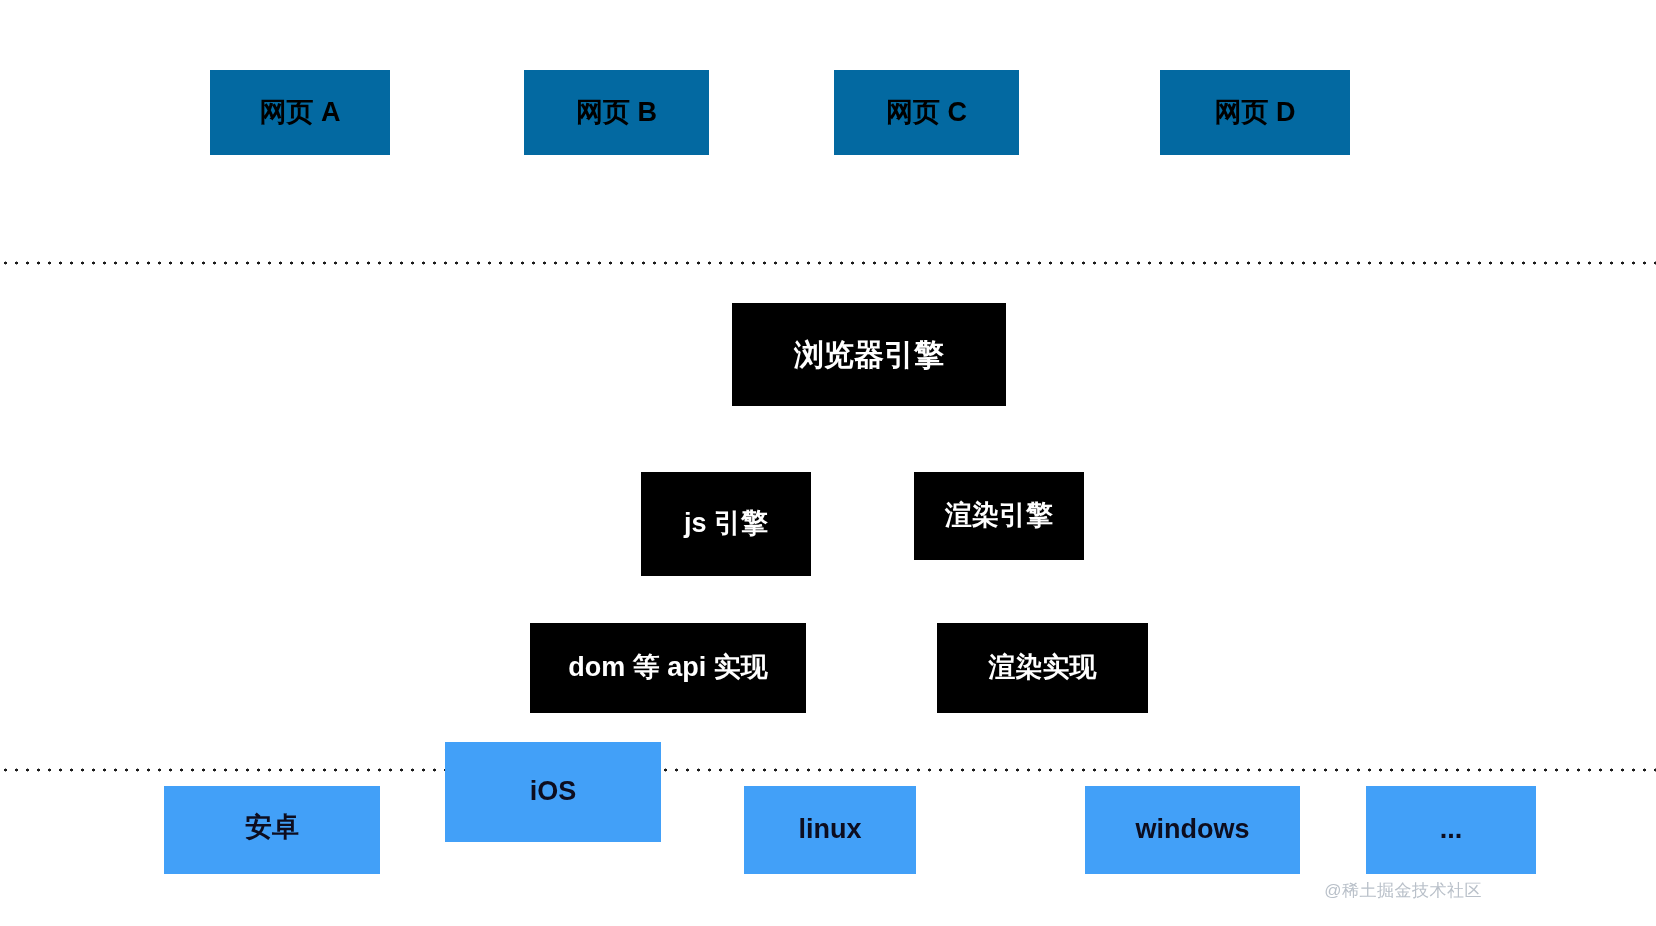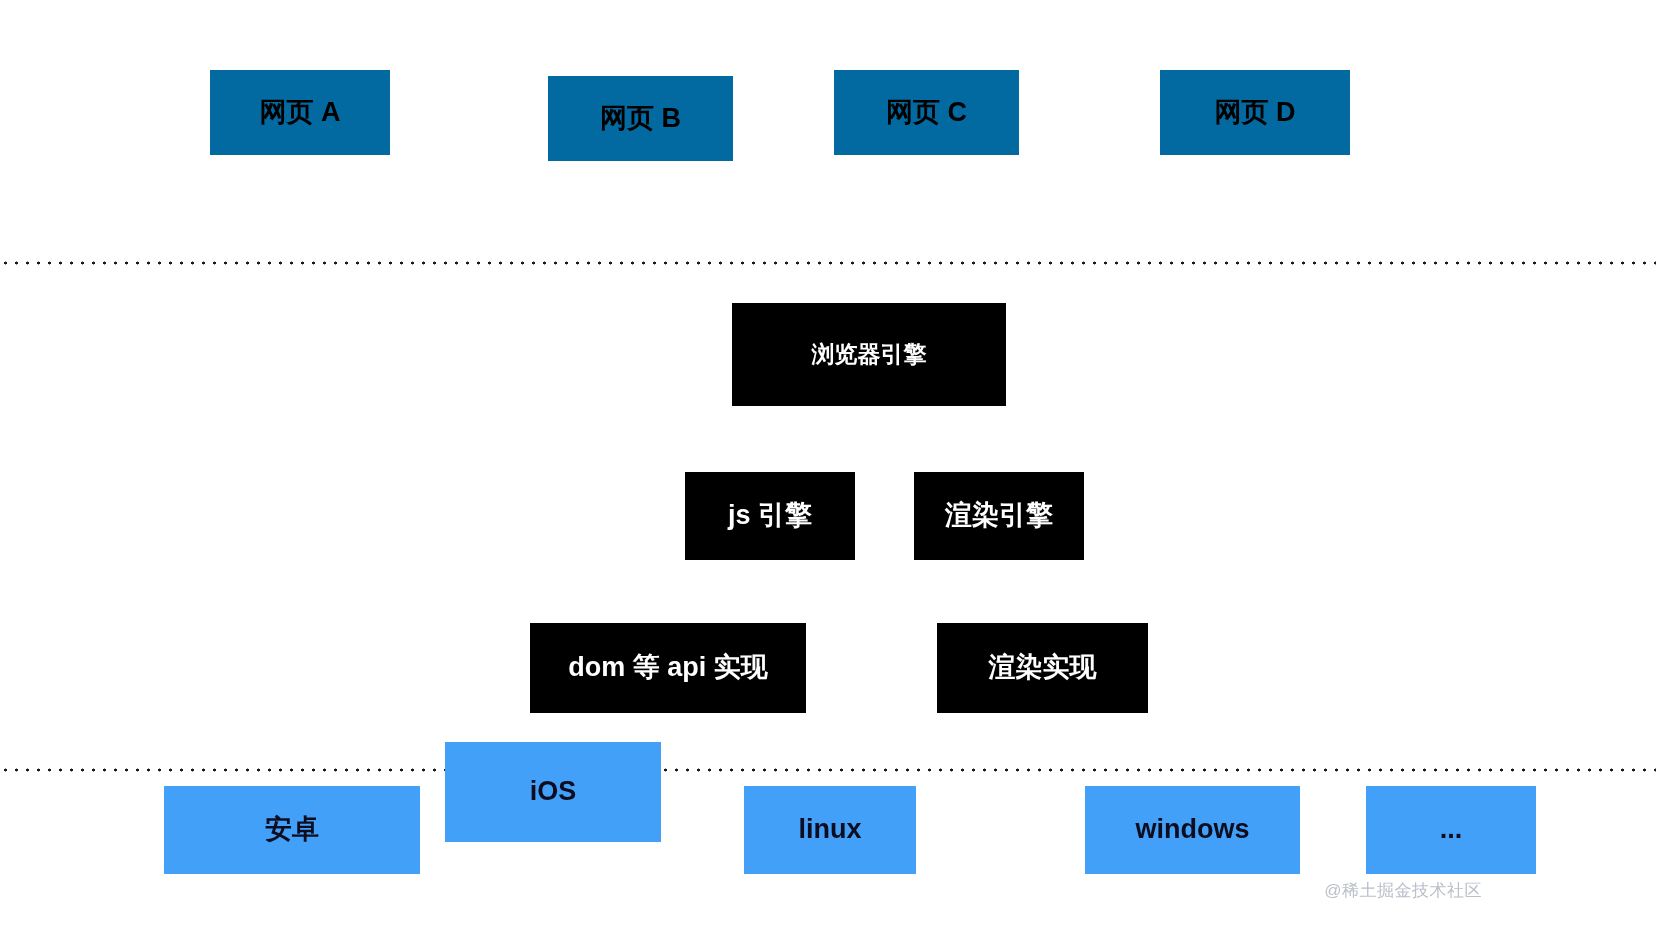--- a/index.html
+++ b/index.html
@@ -30,21 +30,21 @@
     background: #0369a1;
     color: #000000;
     font-size: 27px;
     font-weight: bold;
   }
   .box-engine {
     background: #000000;
     color: #ffffff;
     font-weight: bold;
   }
-  .box-engine.lvl1 { font-size: 23px; }
+  .box-engine.lvl1 { font-size: 30px; }
   .box-engine.lvl2 { font-size: 27px; }
   .box-engine.lvl3 { font-size: 27px; }
   .box-os {
     background: #42a0f8;
     color: #0d0d1f;
     font-size: 27px;
     font-weight: bold;
   }
   .divider {
     position: absolute;
@@ -65,51 +65,51 @@
   }
 </style>
 </head>
 <body>
 
 <div id="diagram-canvas">
 
   <div class="box box-webpage" style="left: 210px; top: 70px; width: 180px; height: 85px;">
     <span>网页 A</span>
   </div>
-  <div class="box box-webpage" style="left: 524px; top: 76px; width: 185px; height: 85px; margin-left: 24px;">
+  <div class="box box-webpage" style="left: 524px; top: 70px; width: 185px; height: 85px;">
     <span>网页 B</span>
   </div>
   <div class="box box-webpage" style="left: 834px; top: 70px; width: 185px; height: 85px;">
     <span>网页 C</span>
   </div>
   <div class="box box-webpage" style="left: 1160px; top: 70px; width: 190px; height: 85px;">
     <span>网页 D</span>
   </div>
 
   <div class="divider" style="top: 261px;"></div>
 
   <div class="box box-engine lvl1" style="left: 732px; top: 303px; width: 274px; height: 103px;">
     <span>浏览器引擎</span>
   </div>
-  <div class="box box-engine lvl2" style="left: 641px; top: 472px; width: 170px; height: 88px; margin-left: 44px;">
+  <div class="box box-engine lvl2" style="left: 641px; top: 472px; width: 170px; height: 104px;">
     <span>js 引擎</span>
   </div>
   <div class="box box-engine lvl2" style="left: 914px; top: 472px; width: 170px; height: 88px;">
     <span>渲染引擎</span>
   </div>
   <div class="box box-engine lvl3" style="left: 530px; top: 623px; width: 276px; height: 90px;">
     <span>dom 等 api 实现</span>
   </div>
   <div class="box box-engine lvl3" style="left: 937px; top: 623px; width: 211px; height: 90px;">
     <span>渲染实现</span>
   </div>
 
   <div class="divider" style="top: 768px;"></div>
 
-  <div class="box box-os" style="left: 164px; top: 786px; width: 256px; height: 88px;">
+  <div class="box box-os" style="left: 164px; top: 786px; width: 216px; height: 88px; font-family: Liberation Mono, monospace;">
     <span>安卓</span>
   </div>
   <div class="box box-os" style="left: 445px; top: 742px; width: 216px; height: 100px;">
     <span>iOS</span>
   </div>
   <div class="box box-os" style="left: 744px; top: 786px; width: 172px; height: 88px;">
     <span>linux</span>
   </div>
   <div class="box box-os" style="left: 1069px; top: 786px; width: 215px; height: 88px; margin-left: 16px;">
     <span>windows</span>

